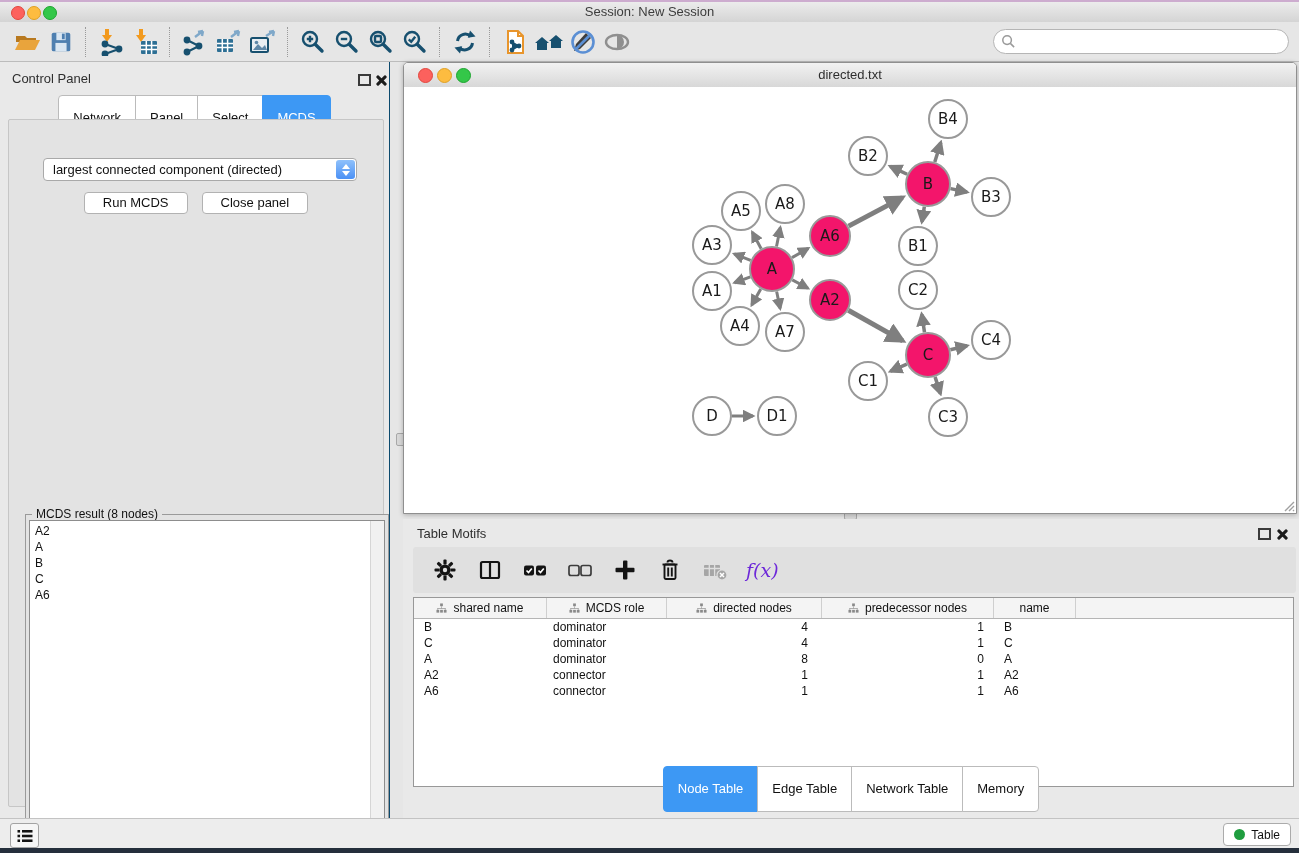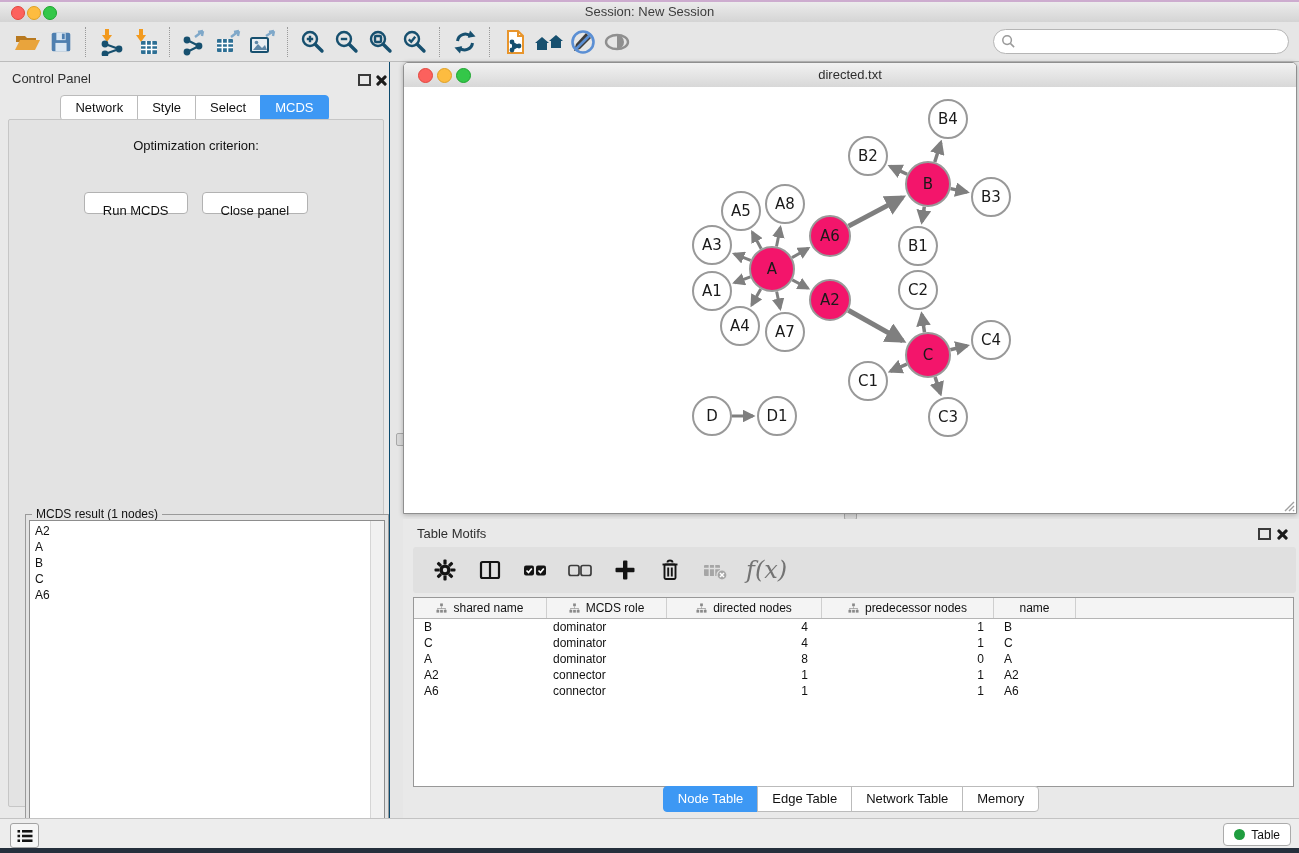--- a/index.html
+++ b/index.html
@@ -31,35 +31,35 @@
   
   #control-panel{left:0;top:62px;width:390px;height:756px;background:#e9e9e9;border-right:1px solid #0c4a6e;box-sizing:border-box;}
   #cp-title{left:12px;top:9px;font-size:13px;color:#2e2e2e;}
   .float-ico{width:9px;height:8px;border:2px solid #3a3a3a;display:inline-block;}
   .close-ico{width:12px;height:12px;display:inline-block;position:relative;}
   .close-ico::before,.close-ico::after{content:"";position:absolute;left:0;top:5px;width:13px;height:3px;background:#1c1c1c;border-radius:1px;}
   .close-ico::before{transform:rotate(45deg);}
   .close-ico::after{transform:rotate(-45deg);}
   #cp-float{left:358px;top:12px;} #cp-close{left:375px;top:10px;}
   #cp-tabs{left:0;right:0;top:33px;display:flex;justify-content:center;}
-  .tab{height:20px;line-height:20px;padding:2px 14px;font-size:13px;background:#fff;border:1px solid #bbb;
+  .tab{height:20px;line-height:20px;padding:12px 14px;font-size:13px;background:#fff;border:1px solid #bbb;
        margin-left:-1px;color:#111;}
   .tab:first-child{border-radius:4px 0 0 4px;margin-left:0;}
   .tab:last-child{border-radius:0 4px 4px 0;}
   .tab.active{background:#3d98f4;border-color:#3d98f4;color:#fff;}
   #cp-content{left:8px;top:57px;width:374px;height:686px;background:#e3e3e3;border:1px solid #c6c6c6;border-radius:2px;}
   #opt-label{left:0;width:100%;top:18px;text-align:center;font-size:13px;color:#111;}
   #criterion-select{left:34px;top:38px;width:314px;height:23px;background:#fff;border:1px solid #a9a9a9;border-radius:4px;box-sizing:border-box;}
   #criterion-value{left:9px;top:0;height:21px;line-height:21px;font-size:13px;color:#111;white-space:nowrap;}
   #criterion-stepper{right:1px;top:1px;width:19px;height:19px;border-radius:3px;
         background:linear-gradient(#8fc1fb,#4a90f5);display:flex;flex-direction:column;align-items:center;justify-content:center;gap:2px;}
   .tri-up{width:0;height:0;border-left:4px solid transparent;border-right:4px solid transparent;border-bottom:5px solid #fff;}
   .tri-down{width:0;height:0;border-left:4px solid transparent;border-right:4px solid transparent;border-top:5px solid #fff;}
   #cp-buttons{left:0;right:0;top:72px;display:flex;justify-content:center;gap:14px;}
-  .cbtn{height:22px;line-height:20px;padding:8px 18px;background:#fff;border:1px solid #b2b2b2;border-radius:4px;
+  .cbtn{height:22px;line-height:20px;padding:0 18px;background:#fff;border:1px solid #b2b2b2;border-radius:4px;
         font-size:13px;color:#111;}
   #mcds-fieldset{left:16px;top:394px;width:364px;height:344px;border:1px solid #9a9a9a;background:#e3e3e3;box-sizing:border-box;}
   #mcds-legend{left:6px;top:-8px;background:#e3e3e3;padding:0 4px;font-size:12px;color:#111;}
   #mcds-listbox{left:3px;top:5px;right:3px;bottom:3px;background:#fff;border:1px solid #8d8d8d;}
   #mcds-scroll{right:0;top:0;bottom:0;width:13px;background:#f1f1f1;border-left:1px solid #d6d6d6;}
   .mcds-item{padding:0 5px;font-size:12px;line-height:16px;color:#111;}
   .mcds-item:first-child{padding-top:2px;}
 
   
   #v-gutter-handle{left:396px;top:433px;width:7px;height:11px;background:#d8d8d8;border:1px solid #a8a8a8;border-radius:2px;}
@@ -78,21 +78,21 @@
   #nw-canvas{left:0;top:24px;right:0;bottom:0;background:#fff;}
   #resize-grip{right:1px;bottom:1px;}
 
   
   #table-panel{left:403px;top:519px;width:896px;height:299px;background:#e9e9e9;}
   #tp-title{left:14px;top:7px;font-size:13px;color:#2e2e2e;}
   #tp-float{left:855px;top:9px;} #tp-close{left:873px;top:7px;}
   #tp-toolbar{left:10px;right:3px;top:28px;height:46px;background:#e0e0e0;border-radius:3px;
               display:flex;align-items:center;gap:17px;padding-left:18px;}
   .tpico{display:flex;align-items:center;justify-content:center;width:28px;height:28px;}
-  #fx-label{font-size:24px;font-style:italic;font-family:"DejaVu Serif",serif;color:#737373;}
+  #fx-label{font-size:19px;font-style:italic;font-family:"DejaVu Serif",serif;color:#6d28d9;}
   #tp-table{left:10px;right:5px;top:78px;height:190px;background:#fff;border:1px solid #989898;box-sizing:border-box;}
   #tp-thead{display:flex;height:21px;background:#f4f4f4;border-bottom:1px solid #b5b5b5;box-sizing:border-box;}
   .th{display:flex;align-items:center;justify-content:center;gap:6px;font-size:12px;color:#111;
       border-right:1px solid #cfcfcf;box-sizing:border-box;height:100%;}
   .th.filler{border-right:none;}
   .tr{display:flex;height:16px;align-items:center;}
   .td{font-size:12px;color:#111;box-sizing:border-box;white-space:nowrap;}
   .c0{width:133px;} .c1{width:120px;} .c2{width:155px;} .c3{width:172px;} .c4{width:82px;} .cf{flex:1;}
   .td.c0{padding-left:10px;} .td.c1{padding-left:6px;}
   .td.c2{text-align:right;padding-right:14px;} .td.c3{text-align:right;padding-right:10px;}
@@ -278,33 +278,39 @@
   </svg>
 </div>
 
 <div class="abs" id="control-panel">
   <div class="abs" id="cp-title">Control Panel</div>
   <span class="abs float-ico" id="cp-float"></span>
   <span class="abs close-ico" id="cp-close"></span>
 
   <div class="abs" id="cp-tabs">
     <div class="tab">Network</div>
-    <div class="tab">Style</div>
+    <div class="tab">Panel</div>
     <div class="tab">Select</div>
     <div class="tab active">MCDS</div>
   </div>
 
   <div class="abs" id="cp-content">
-    <div class="abs" id="opt-label">Optimization criterion:</div>
+    <div class="abs" id="criterion-select">
+      <span class="abs" id="criterion-value">largest connected component (directed)</span>
+      <div class="abs" id="criterion-stepper">
+        <span class="tri-up"></span>
+          <span class="tri-down"></span>
+      </div>
+    </div>
     <div class="abs" id="cp-buttons">
       <button class="cbtn">Run MCDS</button>
       <button class="cbtn">Close panel</button>
     </div>
     <div class="abs" id="mcds-fieldset">
-      <span class="abs" id="mcds-legend">MCDS result (1 nodes)</span>
+      <span class="abs" id="mcds-legend">MCDS result (8 nodes)</span>
       <div class="abs" id="mcds-listbox">
         <div class="mcds-item">A2</div>
         <div class="mcds-item">A</div>
         <div class="mcds-item">B</div>
         <div class="mcds-item">C</div>
         <div class="mcds-item">A6</div>
         <div class="abs" id="mcds-scroll"></div>
       </div>
     </div>
   </div>

